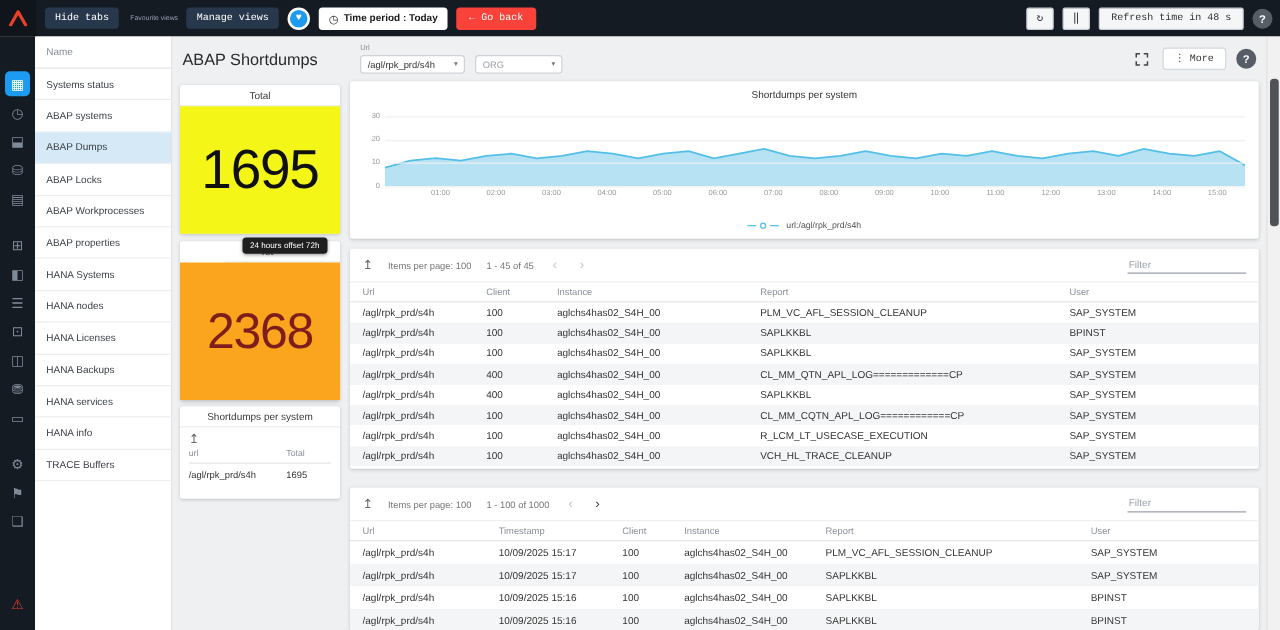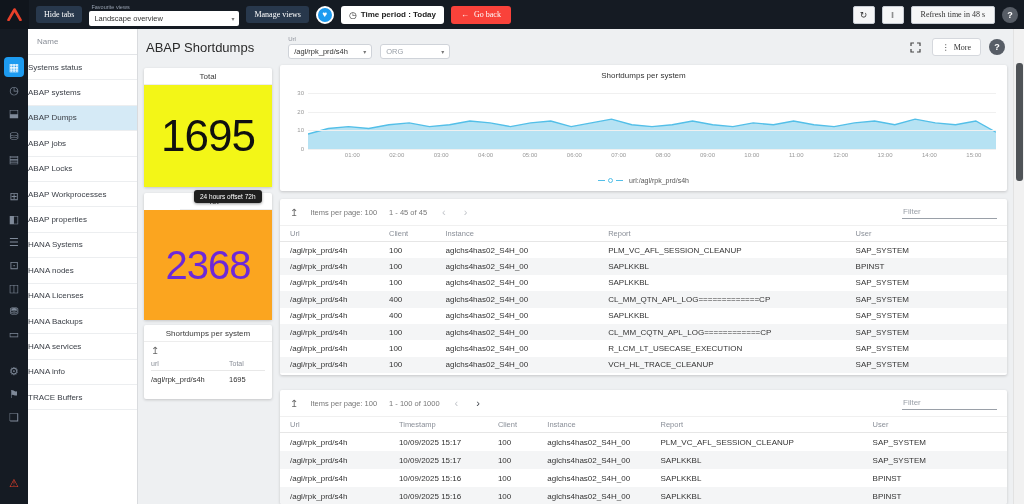--- a/index.html
+++ b/index.html
@@ -2,21 +2,21 @@
 <html><head>
 <meta charset="utf-8">
 <style>
   * { box-sizing: border-box; margin: 0; padding: 0; }
   html, body { width: 1024px; height: 504px; }
   body {
     position: relative; overflow: hidden;
     font-family: "Liberation Sans", sans-serif;
     background: #eef0f2; color: #333;
   }
-  button { font-family: Liberation Serif, serif; cursor: pointer; }
+  button { font-family: Liberation Mono, monospace; cursor: pointer; }
 
   
   .topbar {
     position: absolute; top: 0; left: 0; right: 0; height: 29px;
     background: #151b23; display: flex; align-items: center; gap: 7px;
     padding-right: 6px; z-index: 8;
   }
   .logo { width: 29px; height: 29px; background: #10151c; display: grid; place-items: center; flex: none; }
   .btn-dark {
     background: #28384c; color: #fff; border: none; border-radius: 3px;
@@ -73,21 +73,21 @@
   
   .sidebar {
     position: absolute; top: 29px; left: 28px; width: 110px; bottom: 0;
     background: #fff; border-right: 1px solid #d9dbde;
   }
   .sb-header {
     height: 26px; display: flex; align-items: center; padding: 0 9px;
     font-size: 8px; color: #8a8f98; border-bottom: 1px solid #e3e5e8;
   }
   .sb-item {
-    height: 25.4px; display: flex; align-items: center; padding: 0 0;
+    height: 25.4px; display: flex; align-items: center; padding: 0 9px;
     font-size: 8px; color: #3c4048; border-bottom: 1px solid #eceef0; cursor: pointer;
   }
   .sb-item.active { background: #d5eaf6; }
 
   
   .main { position: absolute; top: 29px; left: 138px; right: 11px; bottom: 0; background: #eef0f2; }
   .main-header {
     position: absolute; top: 0; left: 0; right: 0; height: 36px;
     display: flex; align-items: center; gap: 8px; padding: 0 8px;
   }
@@ -116,21 +116,21 @@
   }
   .title-left { justify-content: flex-start; padding-left: 28px; margin-left: 36px; }
 
   #card-total  { left: 6px; top: 39px;  width: 128px; height: 119px; display: flex; flex-direction: column; }
   #card-offset { left: 6px; top: 164px; width: 128px; height: 127px; display: flex; flex-direction: column; }
   #card-persys { left: 6px; top: 296px; width: 128px; height: 74px; }
   .big-body { flex: 1; display: grid; place-items: center; }
   #card-total .big-body  { background: #f3f617; }
   #card-offset .big-body { background: #fba51f; }
   .big-num-dark  { font-size: 44px; color: #101010; letter-spacing: -1px; }
-  .big-num-light { font-size: 40px; color: #6d28d9; letter-spacing: -1px; }
+  .big-num-light { font-size: 40px; color: #7f1d1d; letter-spacing: -1px; }
   .tooltip {
     position: absolute; left: 56px; top: 161px; z-index: 7;
     background: #1f1f1f; color: #fff; font-size: 6.5px; padding: 3px 6px;
     border-radius: 3px; white-space: nowrap; box-shadow: 0 1px 3px rgba(0,0,0,.4);
   }
   .persys-toolbar { height: 15px; display: flex; align-items: center; padding: 2px 7px 0 7px; }
   .export-icon { font-size: 10px; color: #666; cursor: pointer; }
   .mini-table { padding: 0 7px; }
   .mini-head { display: flex; font-size: 7px; color: #8a8f98; border-bottom: 1px solid #e8e8e8; padding: 3px 0; }
   .mini-row  { display: flex; font-size: 7.5px; color: #333; padding: 4px 0; }
@@ -188,24 +188,20 @@
 
 <div class="topbar">
   <div class="logo">
     <svg width="15" height="13" viewBox="0 0 15 13">
       <path d="M1.5 12 L7.5 1.5 L13.5 12" fill="none" stroke="#e8402a" stroke-width="2.6" stroke-linecap="round" stroke-linejoin="round"></path>
     </svg>
   </div>
   <button class="btn-dark">Hide tabs</button>
   <div class="fav">
     <span class="fav-label">Favourite views</span>
-    <div class="select-light">
-      <span>Landscape overview</span>
-      <span class="chev">▾</span>
-    </div>
   </div>
   <button class="btn-dark">Manage views</button>
   <button class="heart-btn">♥</button>
   <div class="time-pill">
     <span class="clock-ic">◷</span>
     <span>Time period : Today</span>
   </div>
   <button class="goback-btn">
     <span>←</span>
     <span>Go back</span>
@@ -235,21 +231,20 @@
     <span class="rail-icon">❏</span>
     <span class="rail-icon danger" style="margin-top: auto;">⚠</span>
   </div>
 
 <div class="sidebar">
   <div class="sb-header">Name</div>
   <div id="sb-items">
       <div class="sb-item">Systems status</div>
       <div class="sb-item">ABAP systems</div>
       <div class="sb-item active">ABAP Dumps</div>
-      <div class="sb-item">ABAP jobs</div>
       <div class="sb-item">ABAP Locks</div>
       <div class="sb-item">ABAP Workprocesses</div>
       <div class="sb-item">ABAP properties</div>
       <div class="sb-item">HANA Systems</div>
       <div class="sb-item">HANA nodes</div>
       <div class="sb-item">HANA Licenses</div>
       <div class="sb-item">HANA Backups</div>
       <div class="sb-item">HANA services</div>
       <div class="sb-item">HANA info</div>
       <div class="sb-item">TRACE Buffers</div>

